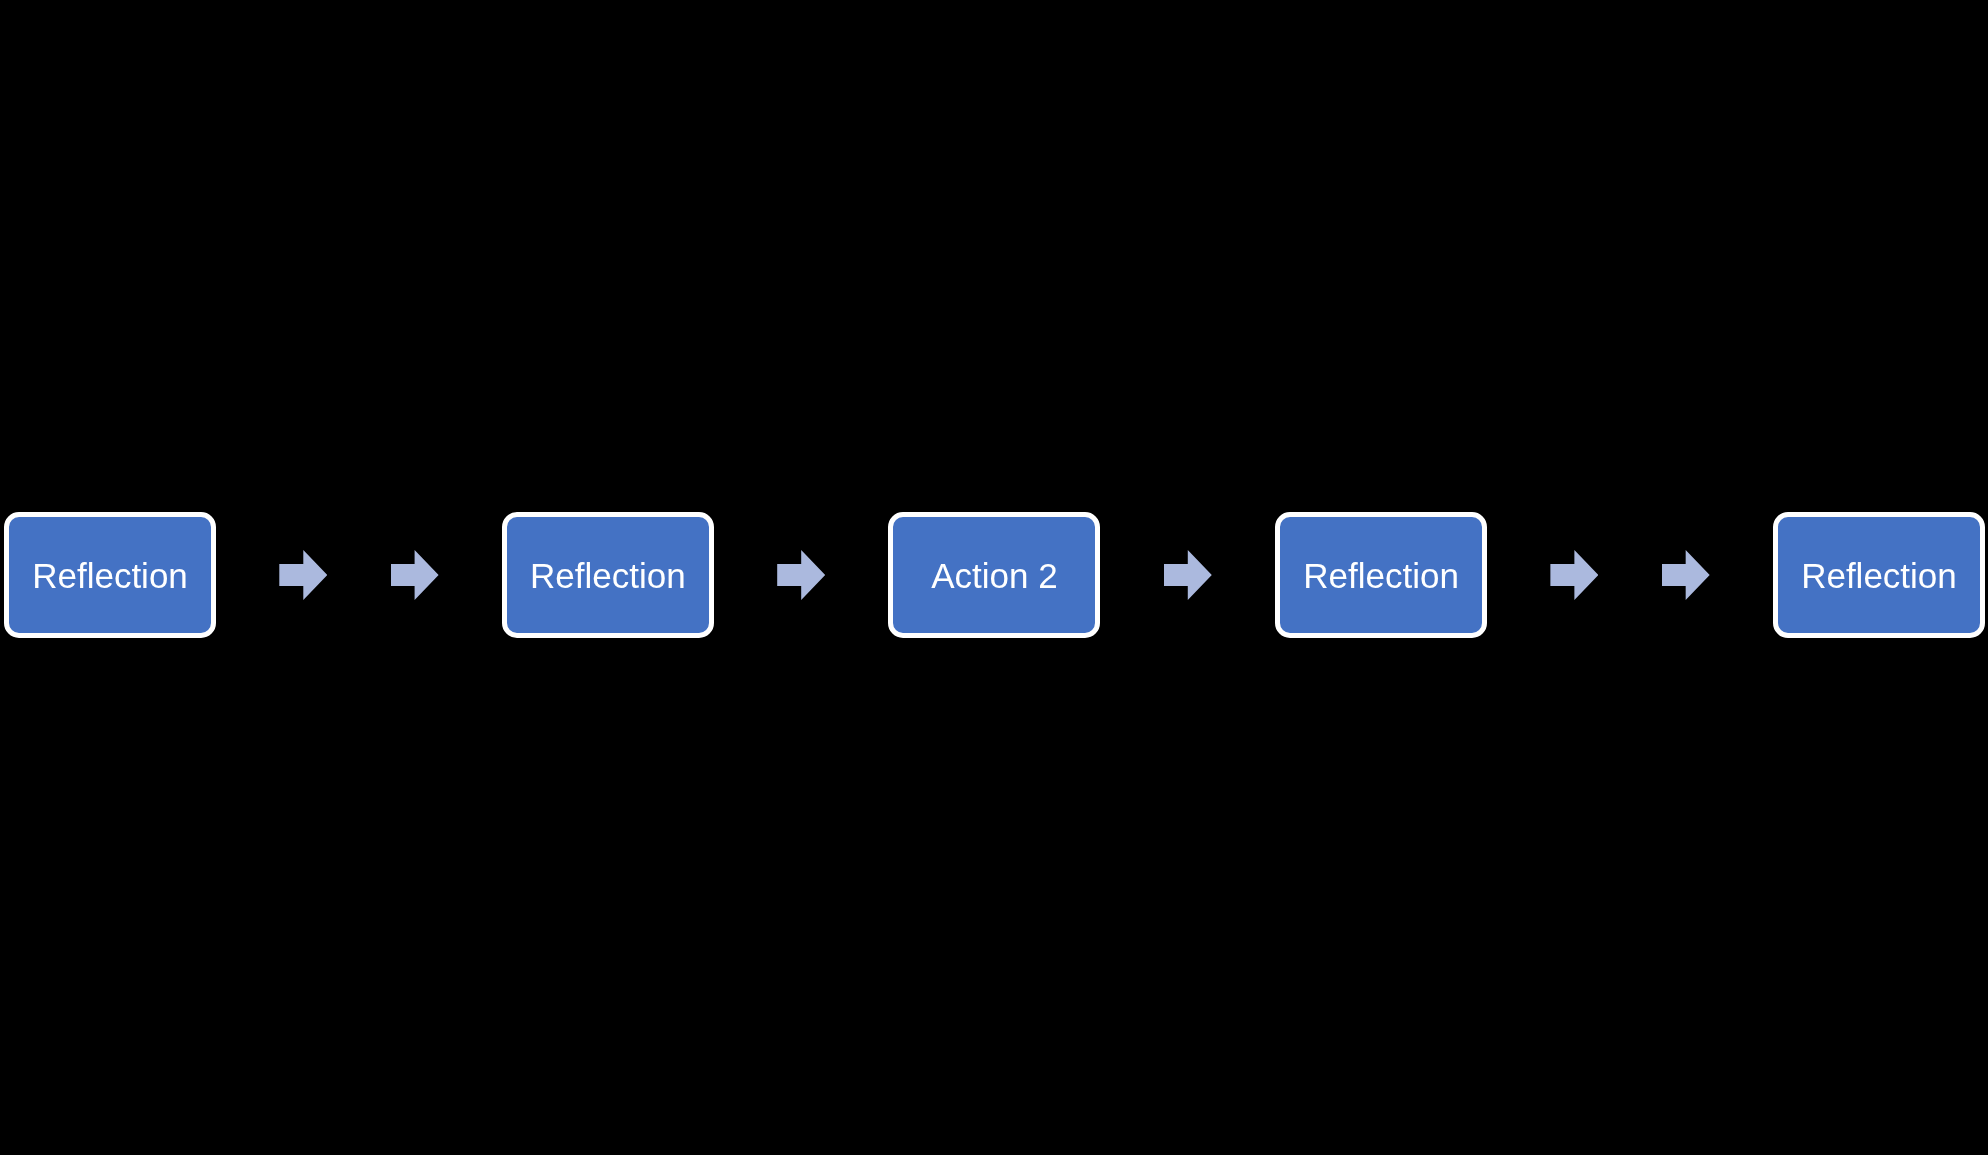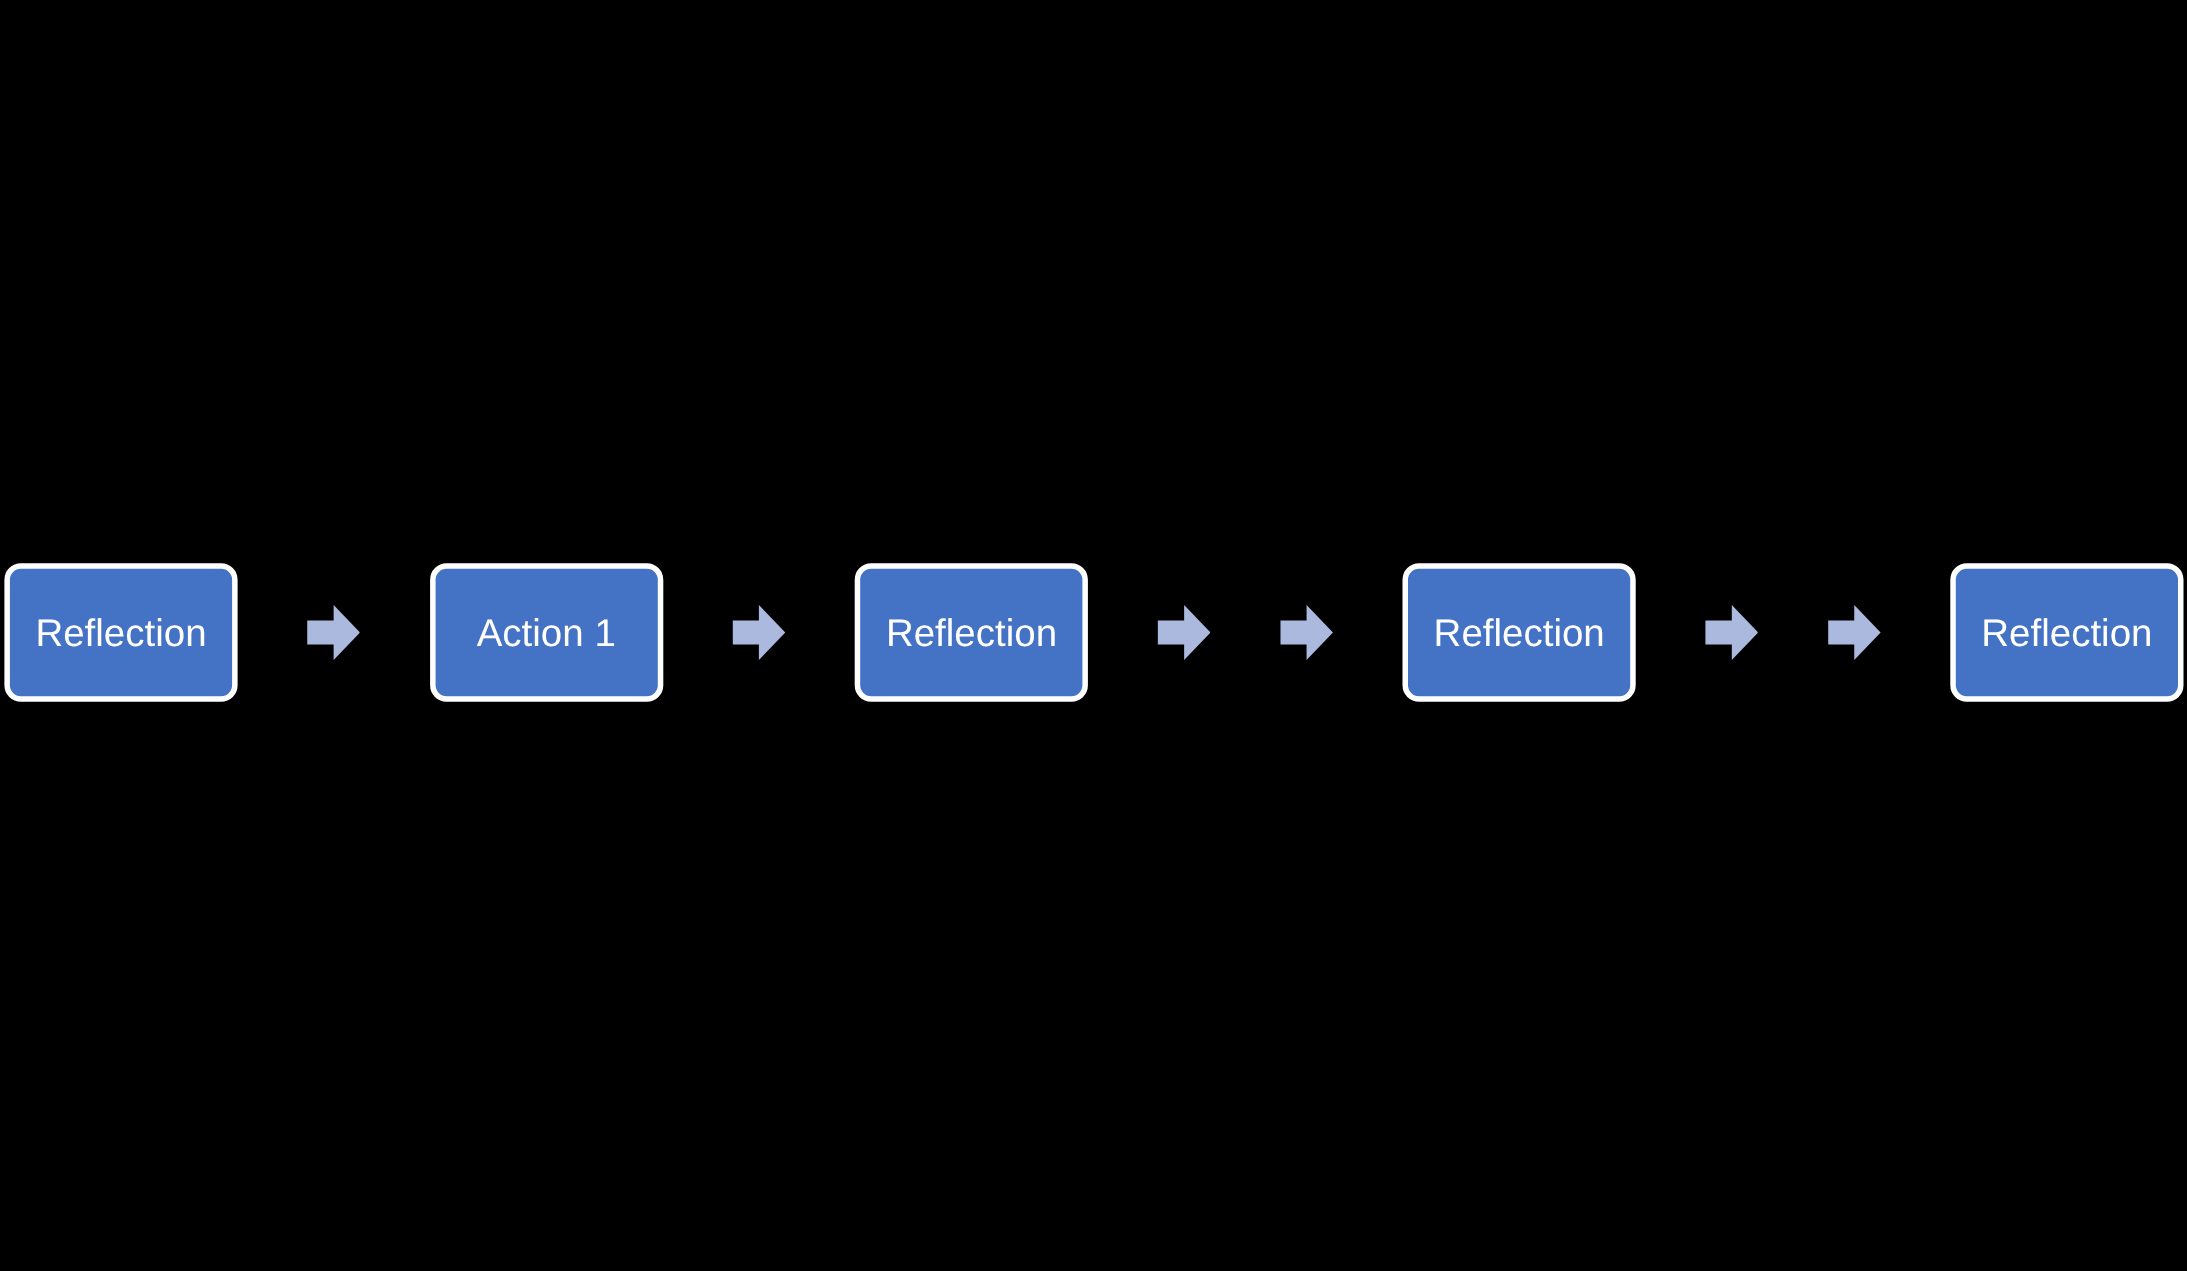--- a/index.html
+++ b/index.html
@@ -63,32 +63,32 @@
 
 <div class="stage">
   <div class="flow-band">
 
     <div class="node">
       <span>Reflection</span>
     </div>
 
     <div class="arrow"></div>
 
-    <div class="node">
-      <span>Action 1</span>
-    </div>
 
     <div class="arrow"></div>
 
     <div class="node">
       <span>Reflection</span>
     </div>
 
     <div class="arrow"></div>
 
+    <div class="node">
+      <span>Action 2</span>
+    </div>
 
     <div class="arrow"></div>
 
     <div class="node">
       <span>Reflection</span>
     </div>
 
     <div class="arrow"></div>
 
 

